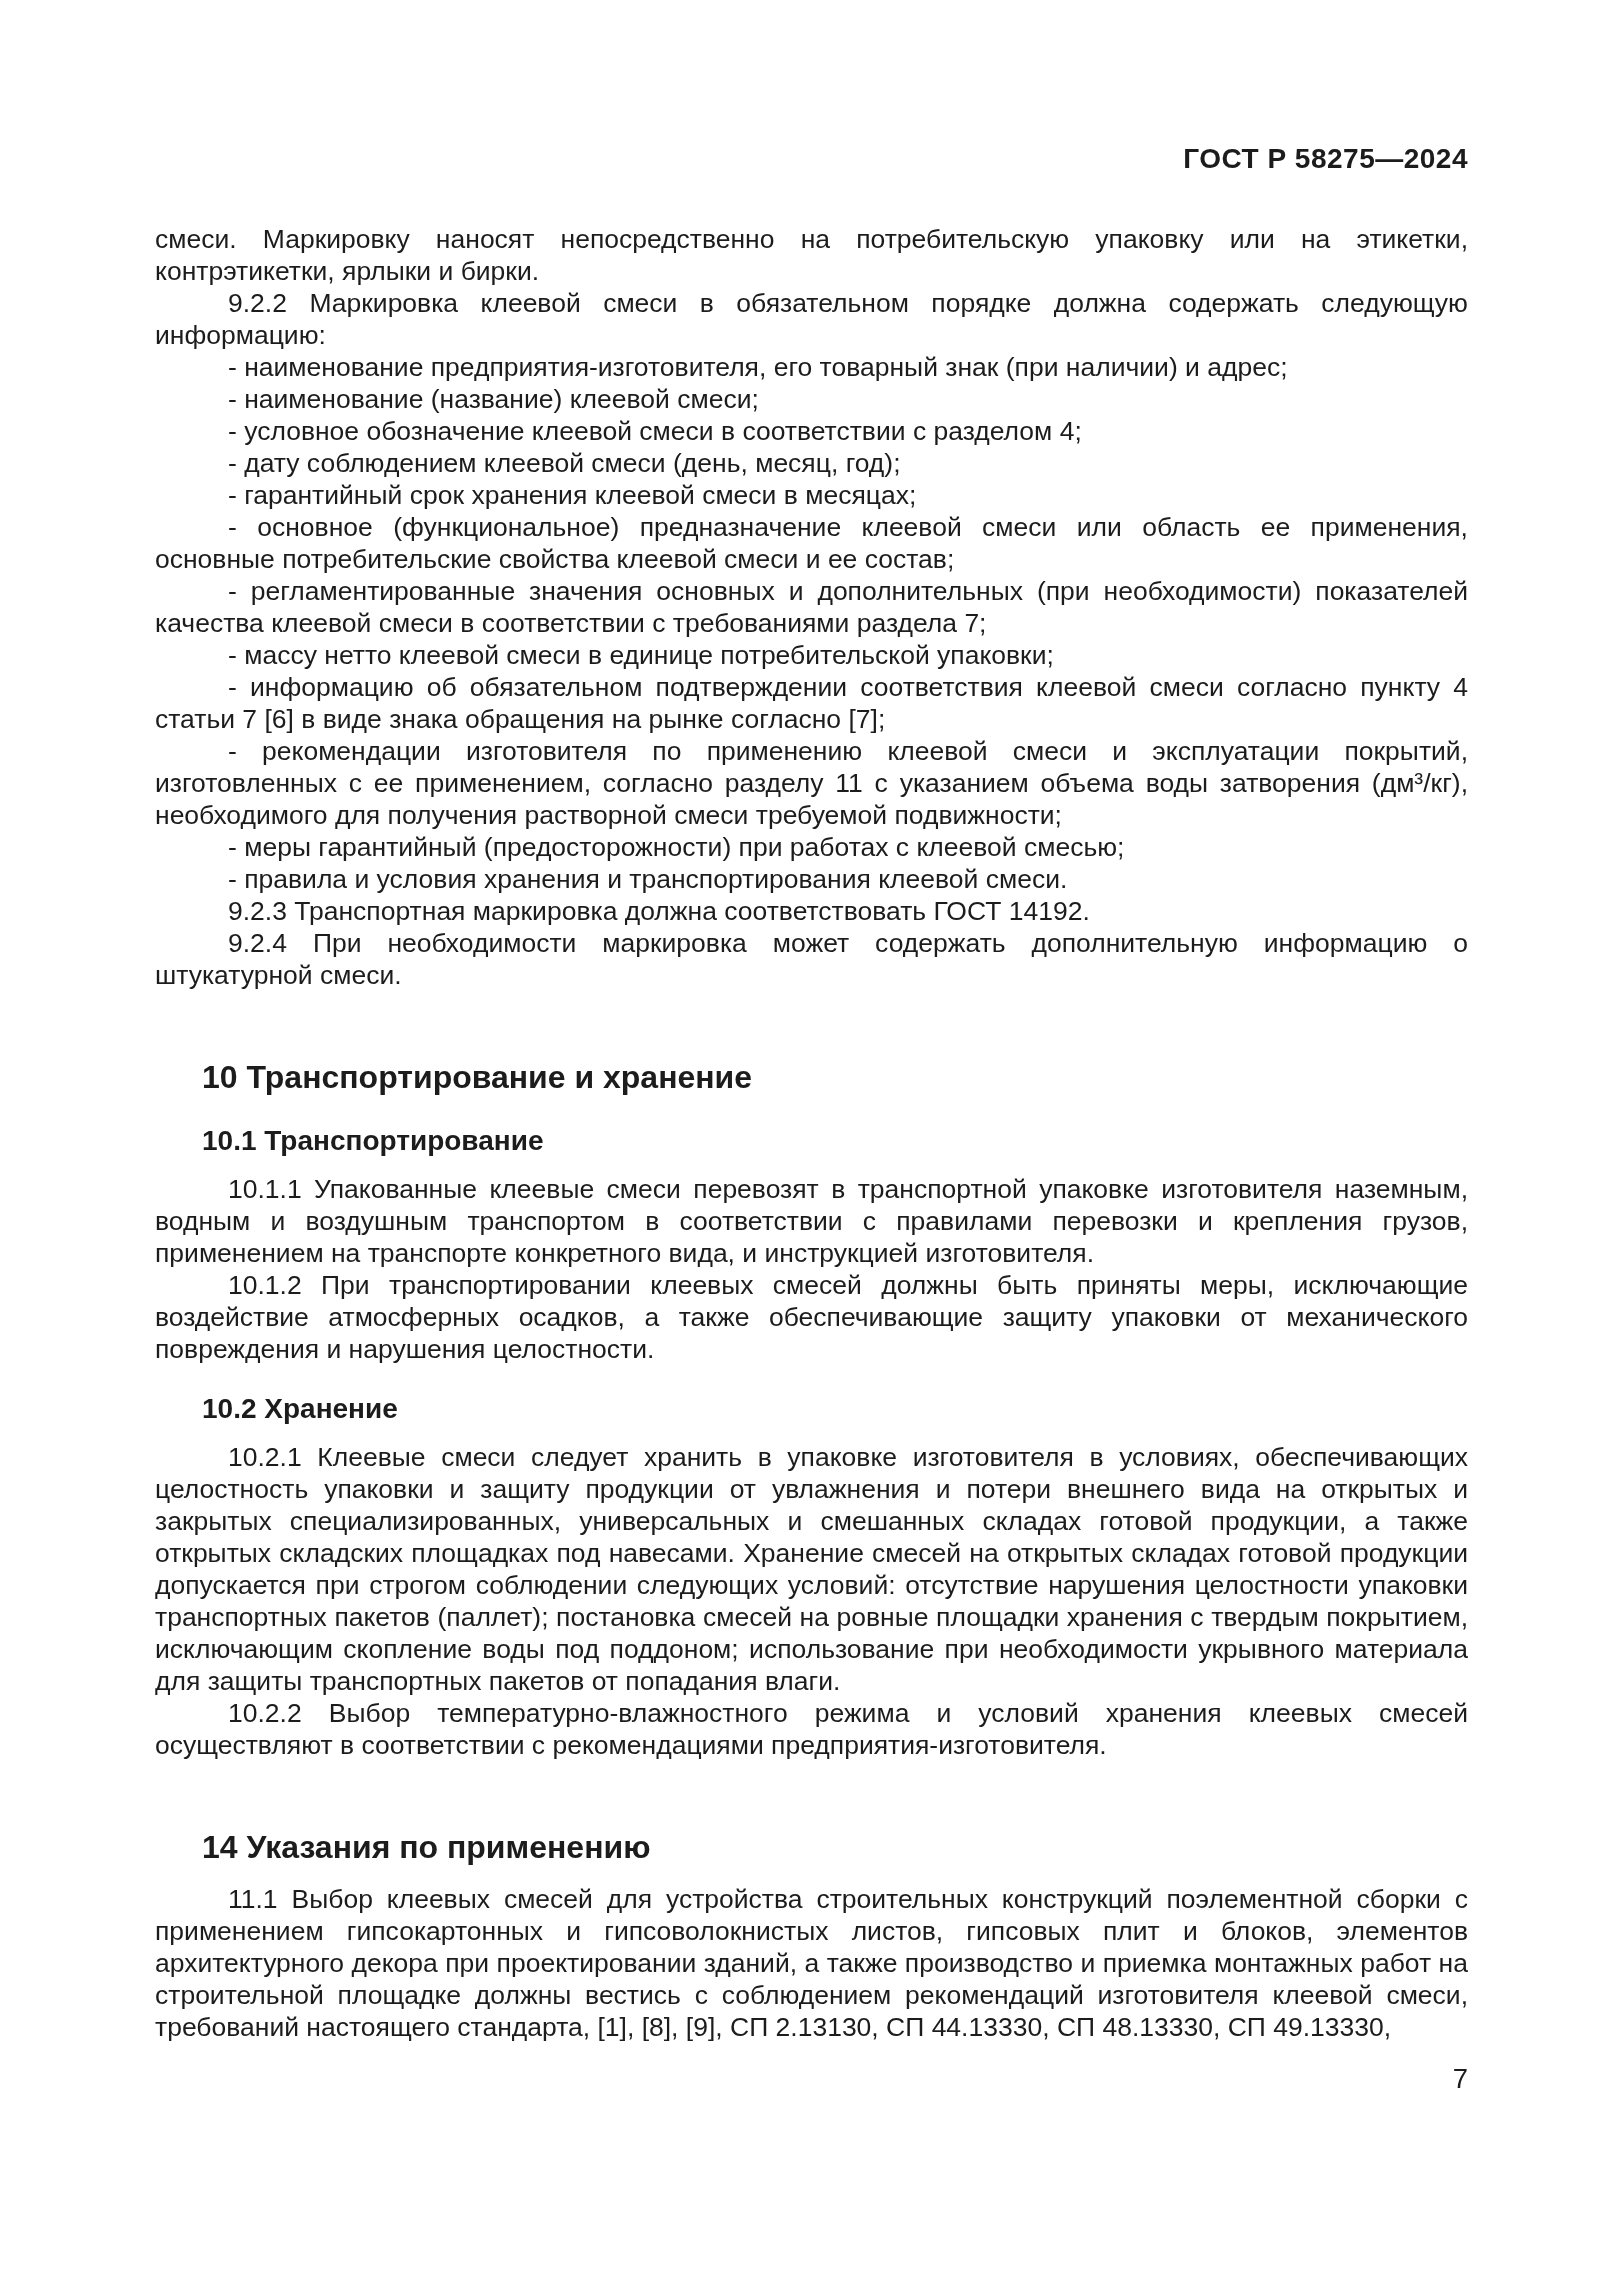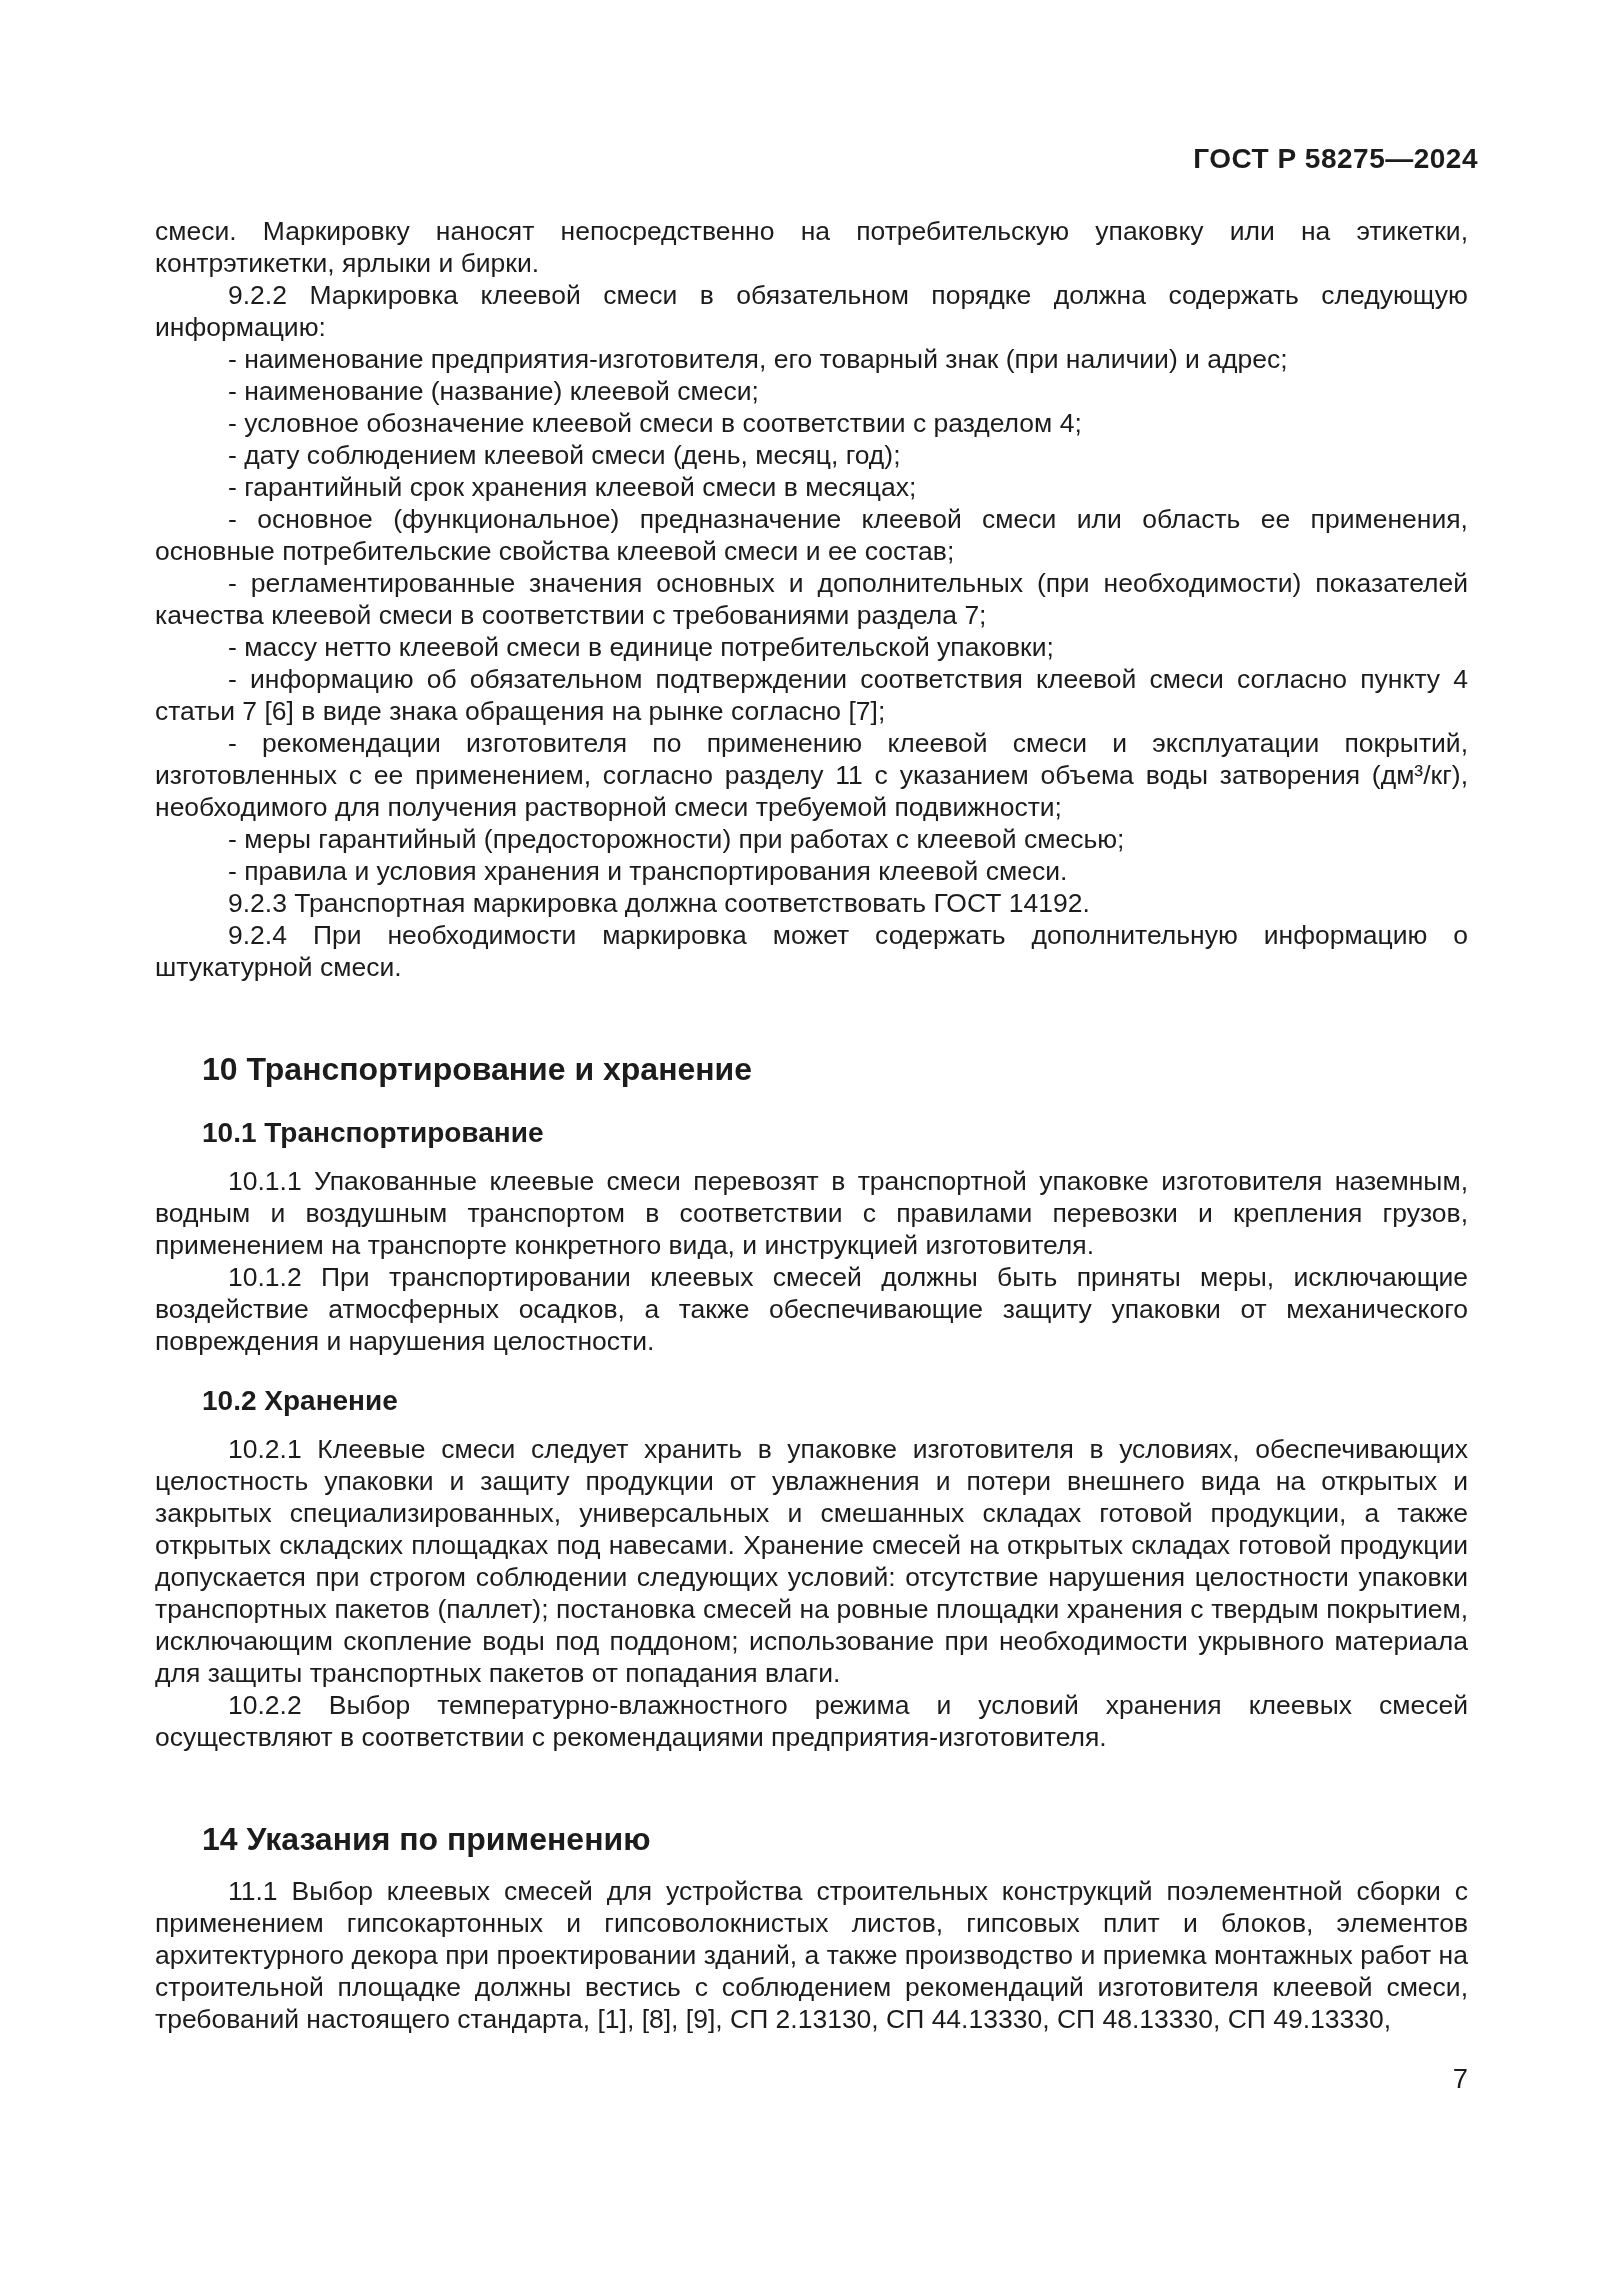--- a/index.html
+++ b/index.html
@@ -13,30 +13,30 @@
     height: 2293px;
     margin: 0 auto;
     background: #ffffff;
     color: #1c1c1c;
     font-family: "Liberation Sans", "DejaVu Sans", sans-serif;
     overflow: hidden;
   }
   .header {
     position: absolute;
     top: 143px;
-    left: 165px;
+    left: 155px;
     width: 1313px;
     text-align: right;
     font-size: 28px;
     font-weight: bold;
     letter-spacing: 0.5px;
   }
   .content {
     position: absolute;
-    top: 215px;
+    top: 223px;
     left: 155px;
     width: 1313px;
   }
   .content .para {
     margin: 0;
     font-size: 26.5px;
     line-height: 32px;
     text-align: justify;
     text-indent: 73px;
   }

